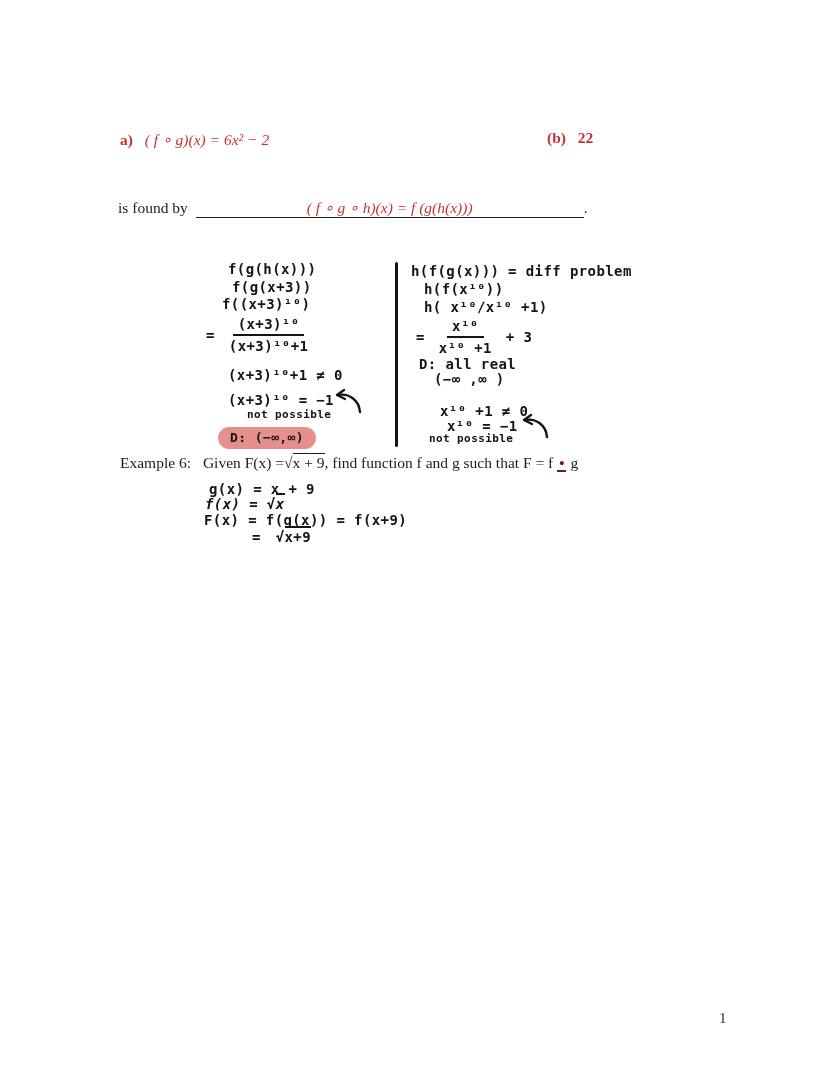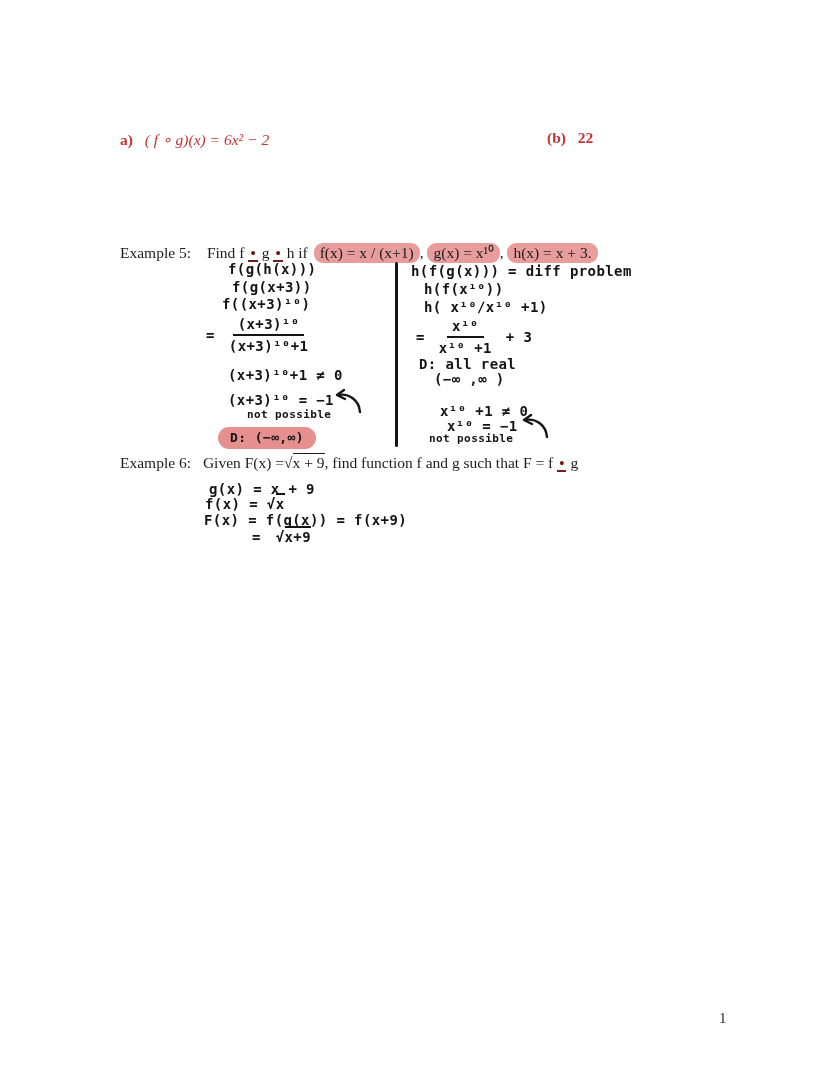--- a/index.html
+++ b/index.html
@@ -54,28 +54,25 @@
     <span class="bold">a)</span>
     <span class="it" style="margin-left:8px;">( f ∘ g)(x) = 6x² − 2</span>
   </div>
 
   <div class="abs print red bold" style="left:547px; top:129px;">
     <span>(b)</span>
     <span style="margin-left:8px;">22</span>
   </div>
 
 
+  <div class="abs print" style="left:118px; top:199px;">
+    <span>is found by</span>
+    <span class="blank-line" style="width:388px; margin-left:4px;"><span class="red it">( f ∘ g ∘ h)(x) = f (g(h(x)))</span></span><span>.</span>
+  </div>
 
-  <div class="abs print" style="left:120px; top:241px;">
-    <span>Example 5:</span>
-    <span style="margin-left:12px;">Find f</span><span class="hdot">•</span><span>g</span><span class="hdot">•</span><span>h if</span>
-    <span class="hl" style="margin-left:2px;">f(x) = x / (x+1)</span><span>,</span>
-    <span class="hl">g(x) = x¹⁰</span><span>,</span>
-    <span class="hl">h(x) = x + 3.</span>
-  </div>
 
   <div class="abs hw" style="left:228px; top:261px;">f(g(h(x)))</div>
   <div class="abs hw" style="left:232px; top:279px;">f(g(x+3))</div>
   <div class="abs hw" style="left:222px; top:296px;text-align:right;">f((x+3)¹⁰)</div>
 
   <div class="abs hw fracrow" style="left:206px; top:316px;">
     <span>=</span>
     <span class="frac">
       <span class="num">(x+3)¹⁰</span>
       <span class="den">(x+3)¹⁰+1</span>
@@ -120,21 +117,21 @@
   </svg>
 
   <div class="abs hw hw-sm" style="left:429px; top:432px;">not possible</div>
 
   <div class="abs print" style="left:120px; top:454px;">
     <span>Example 6:</span>
     <span style="margin-left:8px;">Given F(x) =</span><span class="rad-sign">√</span><span class="radd-print">x + 9</span><span>, find function f and g such that F = f</span><span class="hdot">•</span><span>g</span>
   </div>
 
   <div class="abs hw" style="left:209px; top:481px;">g(x) = x + 9</div>
-  <div class="abs hw" style="left:205px; top:496px;">
+  <div class="abs hw" style="left:205px; top:496px;font-style:italic;">
     <span>f(x) =</span>
     <span>√</span><span class="radd">x</span>
   </div>
   <div class="abs hw" style="left:204px; top:512px;">F(x) = f(g(x)) = f(x+9)</div>
   <div class="abs hw" style="left:252px; top:529px;">
     <span>=</span>
     <span style="margin-left:6px;">√</span><span class="radd">x+9</span>
   </div>
 
   <div class="abs pagenum" style="left:719px; top:1010px;">1</div>

